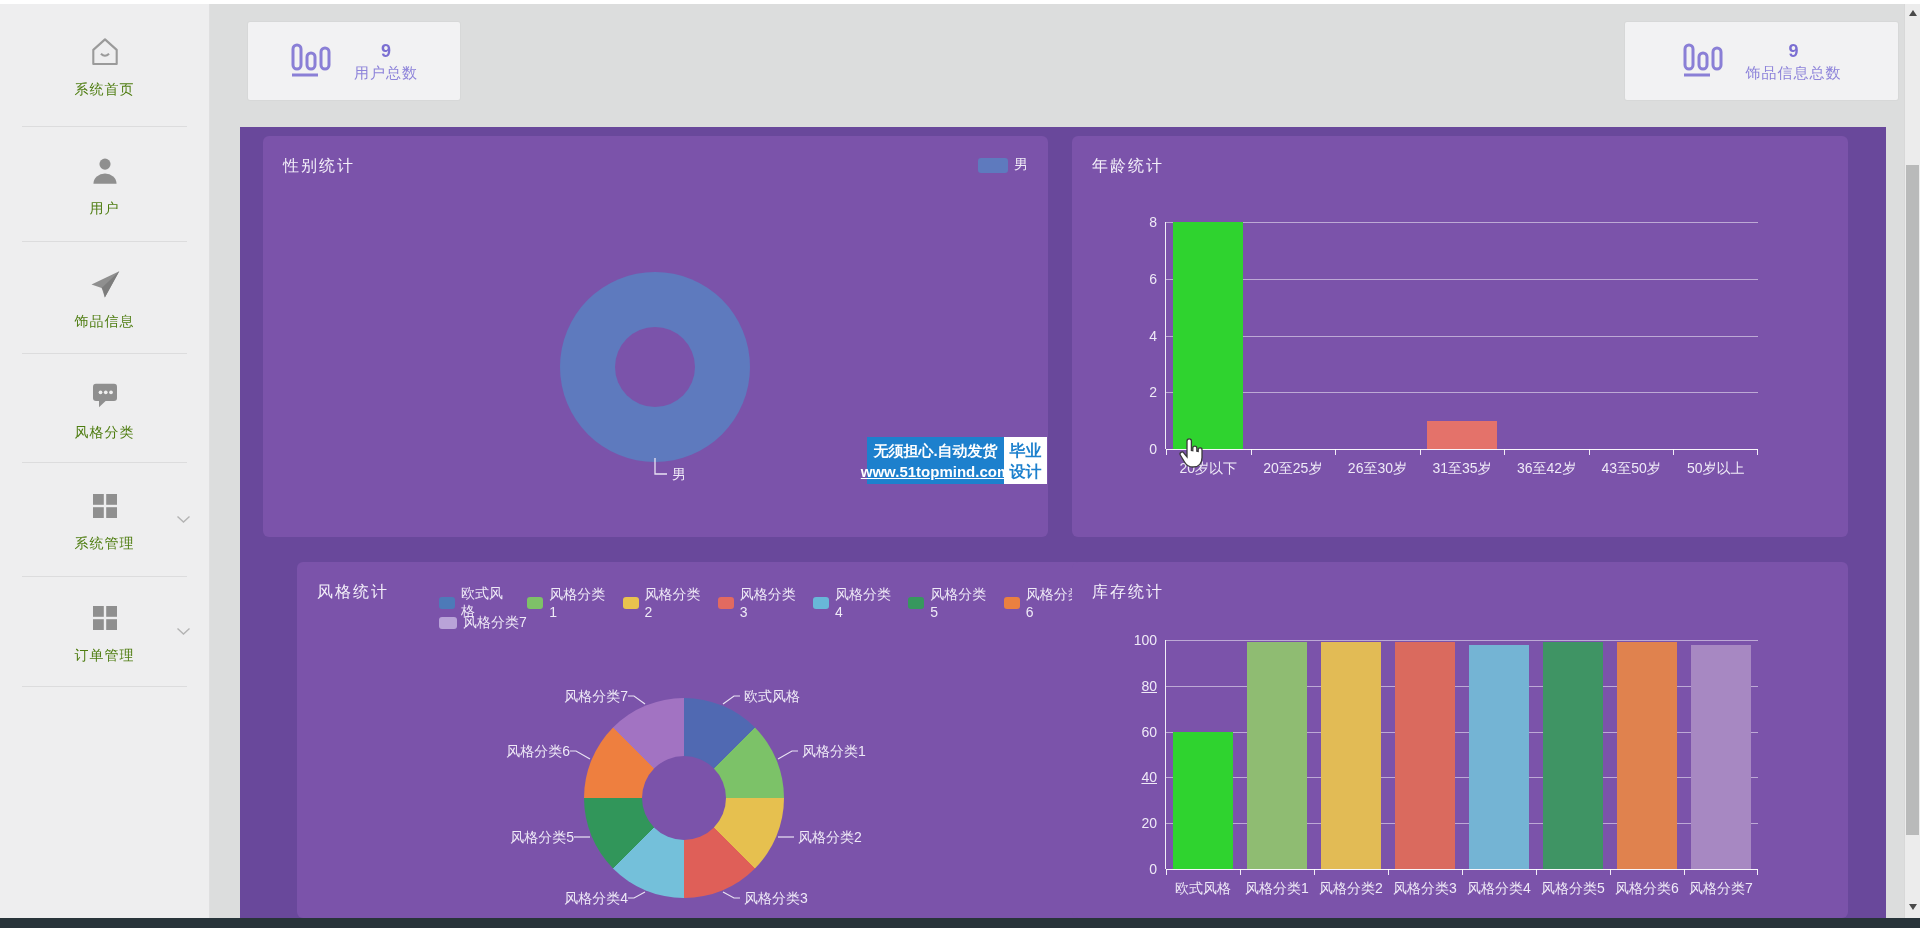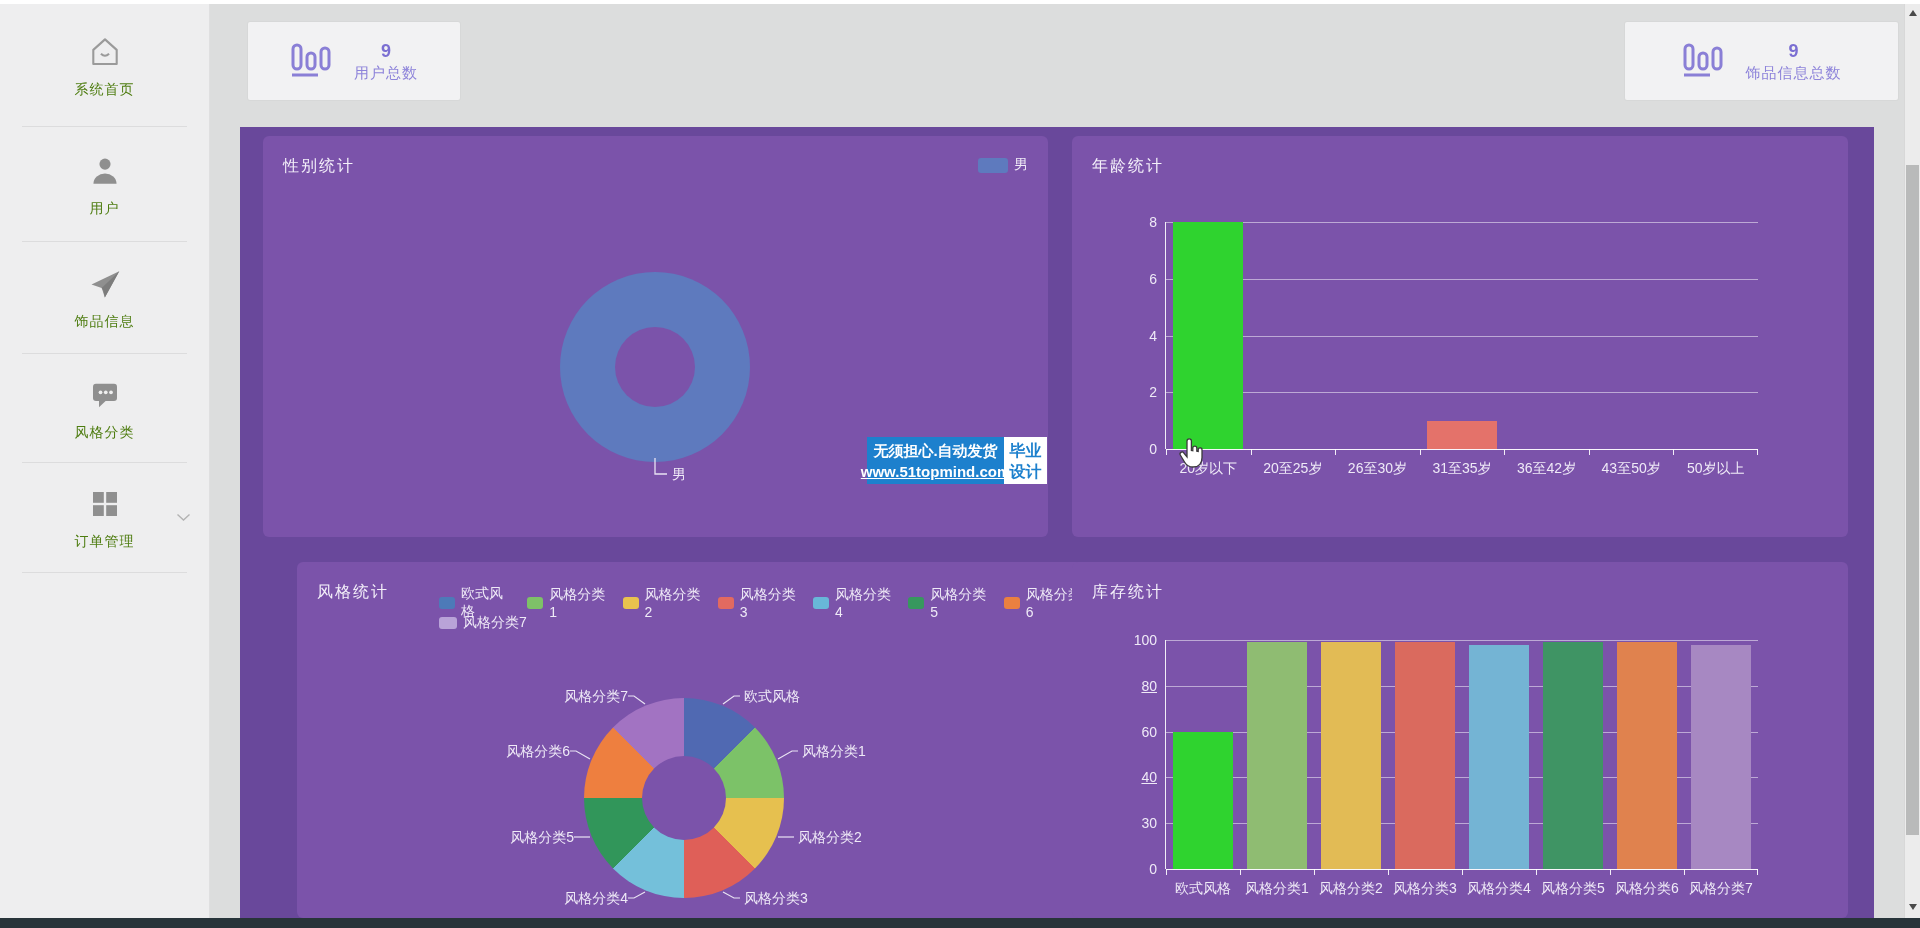--- a/index.html
+++ b/index.html
@@ -19,21 +19,21 @@
   .side-item .chev{position:absolute;right:18px;top:50%;margin-top:-10px;}
 
   
   .stat-card{position:absolute;top:22px;height:78px;background:#f2f2f3;border-radius:2px;
     display:flex;align-items:center;justify-content:center;gap:20px;box-shadow:0 0 0 1px rgba(0,0,0,0.02);}
   .stat-card .sc-text{display:flex;flex-direction:column;align-items:center;line-height:1.35;}
   .stat-card .sc-value{font-size:18px;font-weight:bold;color:#7b6fd2;}
   .stat-card .sc-label{font-size:15px;color:#8d83da;letter-spacing:1px;}
 
   
-  .purple{position:absolute;left:240px;top:127px;width:1634px;height:791px;background:#69489b;overflow:hidden;}
+  .purple{position:absolute;left:240px;top:127px;width:1634px;height:791px;background:#69489b;overflow:hidden;padding-left:12px;}
   .panel{position:absolute;background:#7b53aa;border-radius:6px;}
   .panel-title{position:absolute;left:20px;top:20px;font-size:16px;color:#f4f0fa;letter-spacing:2px;}
   #panel-gender{left:23px;top:9px;width:785px;height:401px;}
   #panel-age{left:832px;top:9px;width:776px;height:401px;}
   #panel-style{left:23px;top:435px;width:785px;height:356px;margin-left:34px;}
   #panel-inventory{left:832px;top:435px;width:776px;height:356px;}
 
   .glabel{color:#efeaf7;font-size:14px;}
   .gridline{position:absolute;left:0;width:100%;height:1px;background:rgba(255,255,255,0.5);}
   .axisline{position:absolute;top:0;left:-1px;width:1px;height:100%;background:rgba(255,255,255,0.9);}
@@ -109,20 +109,35 @@
       <span class="s-icon">
         <svg width="36" height="36" viewBox="0 0 24 24">
           <rect x="4" y="4.5" width="16" height="11.5" rx="2" fill="#8f8f8f"></rect>
           <path d="M8 16 v4.2 L12.4 16 Z" fill="#8f8f8f"></path>
           <circle cx="9" cy="10.2" r="1.25" fill="#efefef"></circle>
           <circle cx="12.5" cy="10.2" r="1.25" fill="#efefef"></circle>
           <circle cx="16" cy="10.2" r="1.25" fill="#efefef"></circle>
         </svg>
       </span>
       <span class="s-label">风格分类</span>
+      <span class="divider"></span>
+    </div>
+    <div class="side-item" style="height: 114px;">
+      <span class="s-icon">
+        <svg width="36" height="36" viewBox="0 0 24 24">
+          <rect x="4" y="4" width="7.2" height="7.2" fill="#8f8f8f"></rect>
+          <rect x="12.8" y="4" width="7.2" height="7.2" fill="#8f8f8f"></rect>
+          <rect x="4" y="12.8" width="7.2" height="7.2" fill="#8f8f8f"></rect>
+          <rect x="12.8" y="12.8" width="7.2" height="7.2" fill="#8f8f8f"></rect>
+        </svg>
+      </span>
+      <span class="s-label">系统管理</span>
+      <span class="chev"><svg width="15" height="9" viewBox="0 0 15 9">
+          <polyline points="1.5,1.5 7.5,7 13.5,1.5" fill="none" stroke="#b3b3b3" stroke-width="1.4"></polyline>
+        </svg></span>
       <span class="divider"></span>
     </div>
     <div class="side-item" style="height: 110px;">
       <span class="s-icon">
         <svg width="36" height="36" viewBox="0 0 24 24">
           <rect x="4" y="4" width="7.2" height="7.2" fill="#8f8f8f"></rect>
           <rect x="12.8" y="4" width="7.2" height="7.2" fill="#8f8f8f"></rect>
           <rect x="4" y="12.8" width="7.2" height="7.2" fill="#8f8f8f"></rect>
           <rect x="12.8" y="12.8" width="7.2" height="7.2" fill="#8f8f8f"></rect>
         </svg>
@@ -279,21 +294,21 @@
       <div class="glabel pie-label left" style="left: 257px; top: 126px;">风格分类7</div>
     </div>
 
   <div class="panel" id="panel-inventory">
     <span class="panel-title">库存统计</span>
     <div id="inventory-plot-mount"></div>
   <div style="position: absolute; left: 94px; top: 78px; width: 592px; height: 229px;">
         <div class="gridline baseline" style="top: 229px;"></div>
         <div class="glabel ytick-label" style="left: 0px; top: 229px;">0</div>
         <div class="gridline" style="top: 183.2px;"></div>
-        <div class="glabel ytick-label" style="left: 0px; top: 183.2px;">30</div>
+        <div class="glabel ytick-label" style="left: 0px; top: 183.2px;">20</div>
         <div class="gridline" style="top: 137.4px;"></div>
         <div class="glabel ytick-label" style="left: 0px; top: 137.4px; text-decoration: underline;">40</div>
         <div class="gridline" style="top: 91.6px;"></div>
         <div class="glabel ytick-label" style="left: 0px; top: 91.6px;">60</div>
         <div class="gridline" style="top: 45.8px;"></div>
         <div class="glabel ytick-label" style="left: 0px; top: 45.8px; text-decoration: underline;">80</div>
         <div class="gridline" style="top: 0px;"></div>
         <div class="glabel ytick-label" style="left: 0px; top: 0px;">100</div>
         <div class="axisline"></div>
         <div class="xtick" style="left: 0px; top: 229px;"></div>

